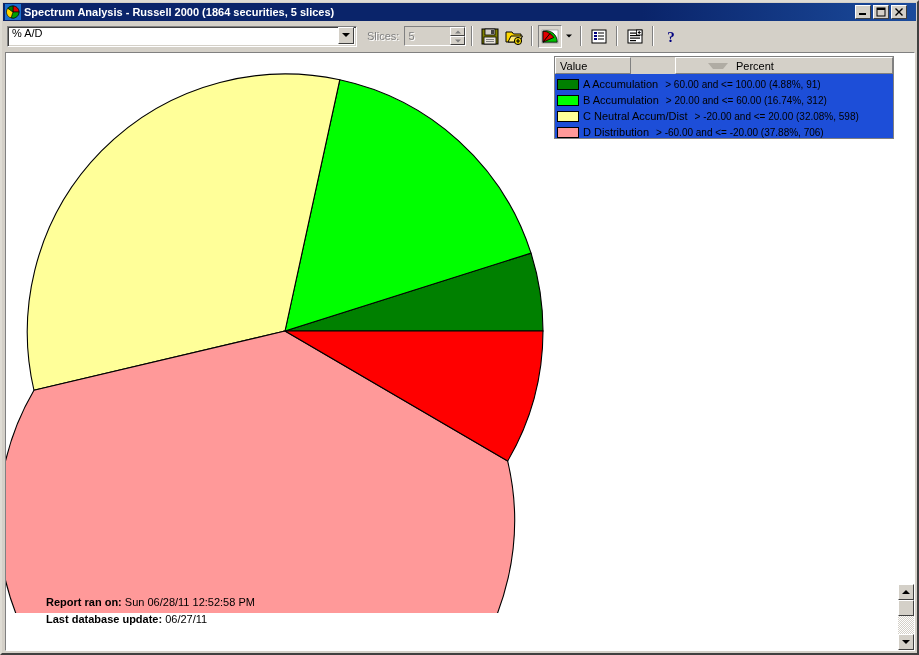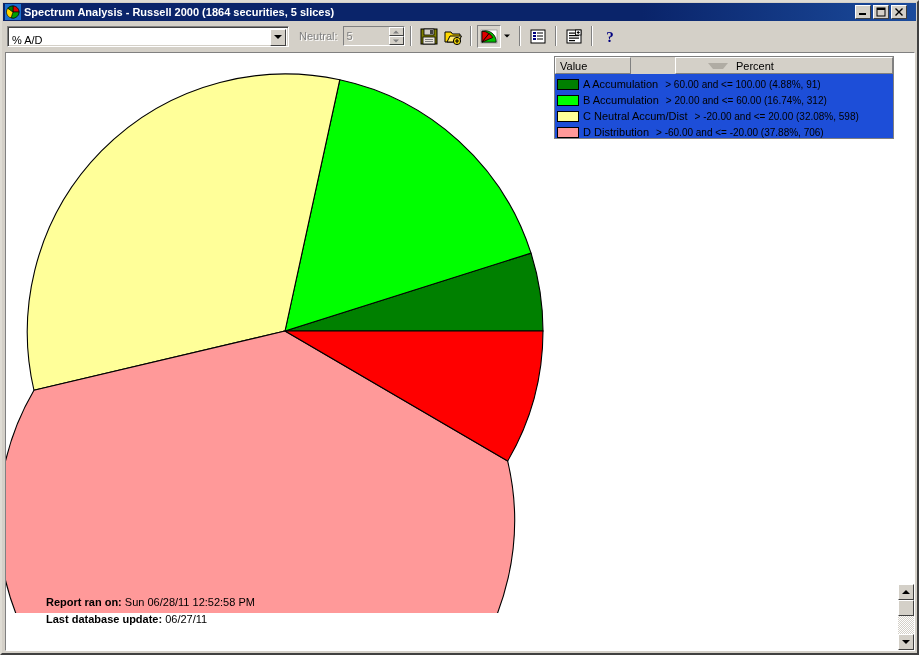--- a/index.html
+++ b/index.html
@@ -80,31 +80,31 @@
     top: 20px;
     right: 1px;
     height: 28px;
     background: #d4d0c8;
     display: flex;
     align-items: center;
     padding-left: 4px;
     box-sizing: border-box;
   }
   #report-combo {
-    width: 282px;
+    width: 350px;
     height: 21px;
     background: #ffffff;
     border-left: 1px solid #808080;
     border-top: 1px solid #808080;
     border-right: 1px solid #ffffff;
     border-bottom: 1px solid #ffffff;
     box-shadow: inset 1px 1px 0 #404040, inset -1px -1px 0 #d4d0c8;
     box-sizing: border-box;
     display: flex;
-    align-items: flex-end;
+    align-items: flex-start;
     position: relative;
   }
   #report-combo-value {
     padding-left: 4px;
     font-size: 11px;
     color: #000000;
     flex: 1 1 auto;
     white-space: nowrap;
     overflow: hidden;
   }
@@ -437,21 +437,21 @@
 
   <div id="toolbar">
 
     <div id="report-combo">
       <div id="report-combo-value">% A/D</div>
       <div id="report-combo-arrow">
         <span class="tri-down"></span>
       </div>
     </div>
 
-    <div id="slices-label">Neutral:</div>
+    <div id="slices-label">Slices:</div>
 
     <div id="slices-spin">
       <div id="slices-value">5</div>
       <div id="slices-buttons">
         <div class="spin-btn spin-up"></div>
         <div class="spin-btn spin-dn"></div>
       </div>
     </div>
 
     <div class="tb-sep"></div>

